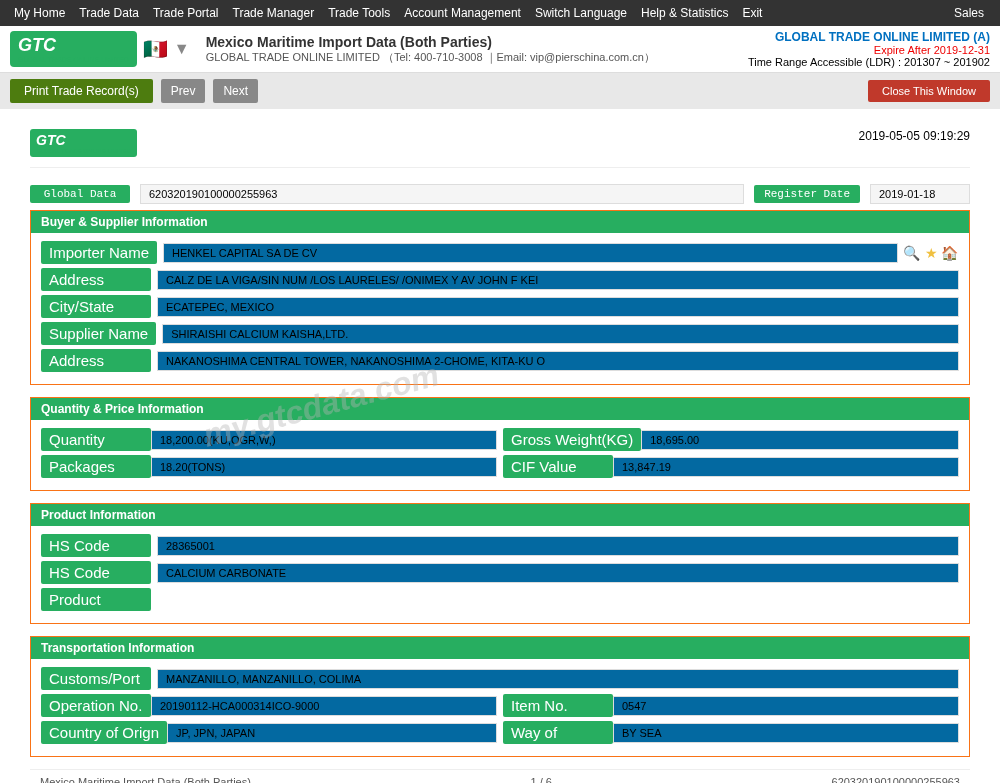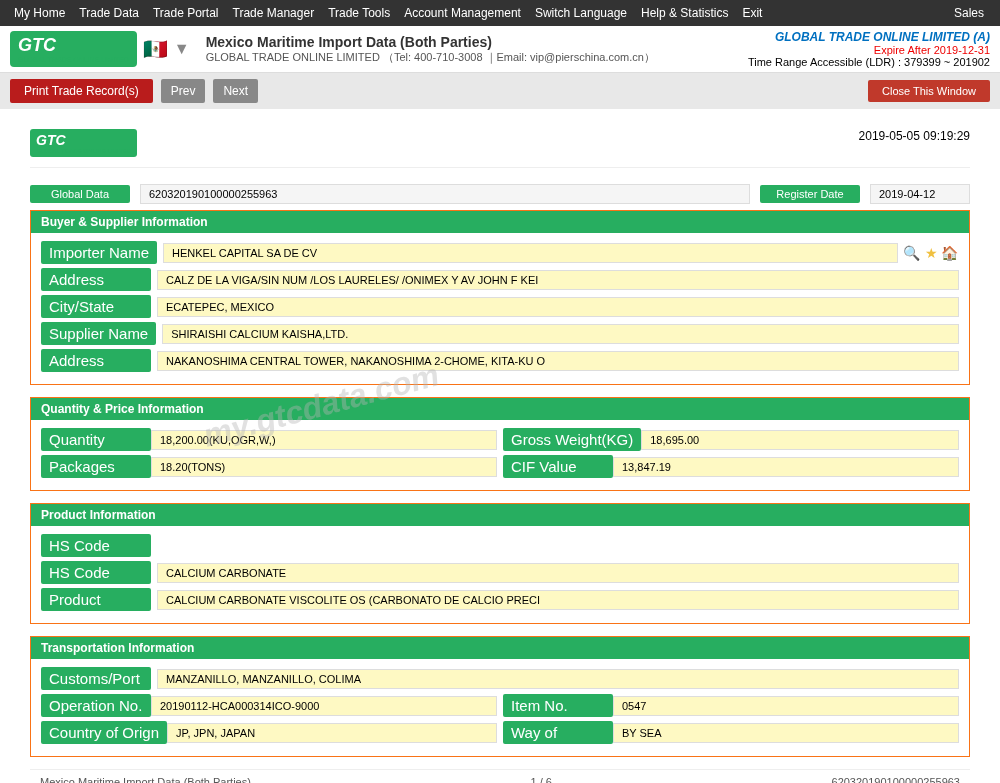--- a/index.html
+++ b/index.html
@@ -15,26 +15,26 @@
     .header-bar { background: #fff; display: flex; align-items: center; padding: 4px 10px; border-bottom: 1px solid #ddd; }
     .logo-area { display: flex; align-items: center; gap: 6px; margin-right: 16px; }
     .logo-box { background: #27ae60; padding: 4px 8px; border-radius: 4px; }
     .logo-text { color: #fff; font-size: 18px; font-weight: bold; font-style: italic; }
     .logo-sub { color: #27ae60; font-size: 7px; text-align: center; }
     .flag { font-size: 20px; }
     .header-title { flex: 1; }
     .header-title .title { color: #333; font-size: 14px; font-weight: bold; }
     .header-title .subtitle { color: #555; font-size: 11px; }
     .header-info { text-align: right; font-size: 11px; }
-    .header-info .company { color: #0070c0; font-weight: bold; font-size: 12px; font-style: italic; }
+    .header-info .company { color: #0070c0; font-weight: bold; font-size: 12px; }
     .header-info .expire { color: #e00; }
 
     
     .action-bar { background: #e8e8e8; padding: 6px 10px; display: flex; align-items: center; gap: 8px; }
-    .btn-green { background: #b91c1c; color: #fff; border: none; padding: 5px 14px; cursor: pointer; border-radius: 2px; font-size: 12px; }
+    .btn-green { background: #4d7c0f; color: #fff; border: none; padding: 5px 14px; cursor: pointer; border-radius: 2px; font-size: 12px; }
     .btn-gray { background: #888; color: #fff; border: none; padding: 5px 10px; cursor: pointer; border-radius: 2px; font-size: 12px; }
     .btn-red { background: #c0392b; color: #fff; border: none; padding: 5px 14px; cursor: pointer; border-radius: 2px; font-size: 11px; margin-left: auto; }
     .spacer { flex: 1; }
 
     
     .main-content { background: #fff; margin: 0; padding: 10px 30px; }
 
     
     .record-header { display: flex; justify-content: space-between; align-items: flex-start; padding: 10px 0; border-bottom: 1px solid #eee; margin-bottom: 10px; }
     .record-logo { display: flex; align-items: center; gap: 6px; }
@@ -42,28 +42,28 @@
     .record-logo-text { color: #fff; font-size: 14px; font-weight: bold; font-style: italic; }
     .record-logo-sub { color: #27ae60; font-size: 6px; }
 
     
     .section { margin-bottom: 12px; border: 1px solid #f97316; }
     .section-header { background: #27ae60; color: #fff; padding: 4px 10px; font-size: 12px; font-weight: bold; }
     .section-body { padding: 8px 10px; }
 
     
     .global-data-row { display: flex; align-items: center; gap: 10px; padding: 6px 0; }
-    .field-label { background: #27ae60; color: #fff; padding: 3px 10px; border-radius: 2px; font-size: 11px; min-width: 100px; text-align: center; white-space: nowrap; }
+    .field-label { background: #27ae60; color: #fff; padding: 3px 10px; border-radius: 2px; font-size: 11px; min-width: 100px; text-align: center; white-space: nowrap; font-family: Liberation Mono, monospace; }
     .field-value { background: #f5f5f5; border: 1px solid #ddd; padding: 3px 8px; font-size: 11px; min-width: 150px; flex: 1; }
     .field-value-sm { background: #f5f5f5; border: 1px solid #ddd; padding: 3px 8px; font-size: 11px; min-width: 100px; }
 
     
     .info-row { display: flex; align-items: center; gap: 6px; margin-bottom: 4px; }
     .info-label { background: #27ae60; color: #fff; padding: 3px 8px; border-radius: 2px; font-size: 15px; min-width: 110px; text-align: left; }
-    .info-value { border: 1px solid #ddd; padding: 3px 8px; font-size: 11px; flex: 1; background: #fef9c3; }
+    .info-value { border: 1px solid #ddd; padding: 3px 8px; font-size: 11px; flex: 1; background: #0369a1; }
 
     
     .two-col-row { display: flex; align-items: center; gap: 6px; margin-bottom: 4px; }
     .two-col-row .col { display: flex; align-items: center; gap: 0; flex: 1; }
 
     
     .action-icons { display: flex; gap: 4px; align-items: center; }
     .icon-btn { font-size: 14px; cursor: pointer; }
 
     
@@ -117,21 +117,21 @@
     <div class="title">Mexico Maritime Import Data (Both Parties)</div>
     <div class="subtitle">
       <span>GLOBAL TRADE ONLINE LIMITED</span>
       （<span>Tel: 400-710-3008</span>
       ｜<span>Email: vip@pierschina.com.cn</span>）
     </div>
   </div>
   <div class="header-info">
     <div class="company">GLOBAL TRADE ONLINE LIMITED (A)</div>
     <div class="expire">Expire After 2019-12-31</div>
-    <div>Time Range Accessible (LDR) : 379399 ~ 201902</div>
+    <div>Time Range Accessible (LDR) : 201307 ~ 201902</div>
   </div>
 </div>
 
 <div class="action-bar">
   <button class="btn-green">Print Trade Record(s)</button>
   <button class="btn-gray">Prev</button>
   <button class="btn-gray">Next</button>
   <div class="spacer"></div>
   <button class="btn-red">Close This Window</button>
 </div>
@@ -146,21 +146,21 @@
         <div class="record-logo-sub">GLOBAL TRADE ONLINE LIMITED</div>
       </div>
     </div>
     <div>2019-05-05 09:19:29</div>
   </div>
 
   <div class="global-data-row">
     <div class="field-label">Global Data</div>
     <div class="field-value">620320190100000255963</div>
     <div class="field-label">Register Date</div>
-    <div class="field-value-sm">2019-04-12</div>
+    <div class="field-value-sm">2019-01-18</div>
   </div>
 
   <div class="section">
     <div class="section-header">Buyer &amp; Supplier Information</div>
     <div class="section-body">
       <div class="info-row">
         <div class="info-label">Importer Name</div>
         <div class="info-value">HENKEL CAPITAL SA DE CV</div>
         <div class="action-icons">
           <span class="icon-btn">🔍</span>
@@ -211,28 +211,28 @@
         </div>
       </div>
     </div>
   </div>
 
   <div class="section">
     <div class="section-header">Product Information</div>
     <div class="section-body">
       <div class="info-row">
         <div class="info-label">HS Code</div>
+        <div class="info-value">28365001</div>
       </div>
       <div class="info-row">
         <div class="info-label">HS Code</div>
         <div class="info-value">CALCIUM CARBONATE</div>
       </div>
       <div class="info-row">
         <div class="info-label">Product</div>
-        <div class="info-value">CALCIUM CARBONATE VISCOLITE OS (CARBONATO DE CALCIO PRECI</div>
       </div>
     </div>
   </div>
 
   <div class="section">
     <div class="section-header">Transportation Information</div>
     <div class="section-body">
       <div class="info-row">
         <div class="info-label">Customs/Port</div>
         <div class="info-value">MANZANILLO, MANZANILLO, COLIMA</div>

